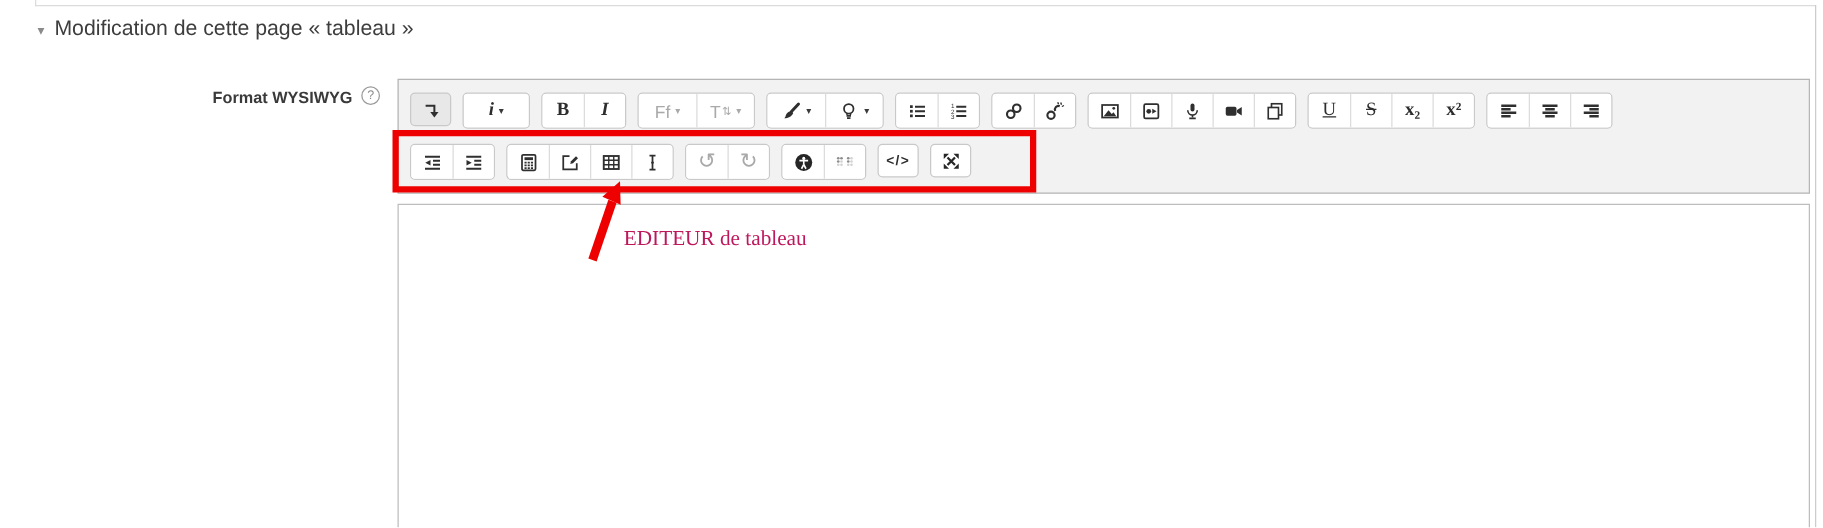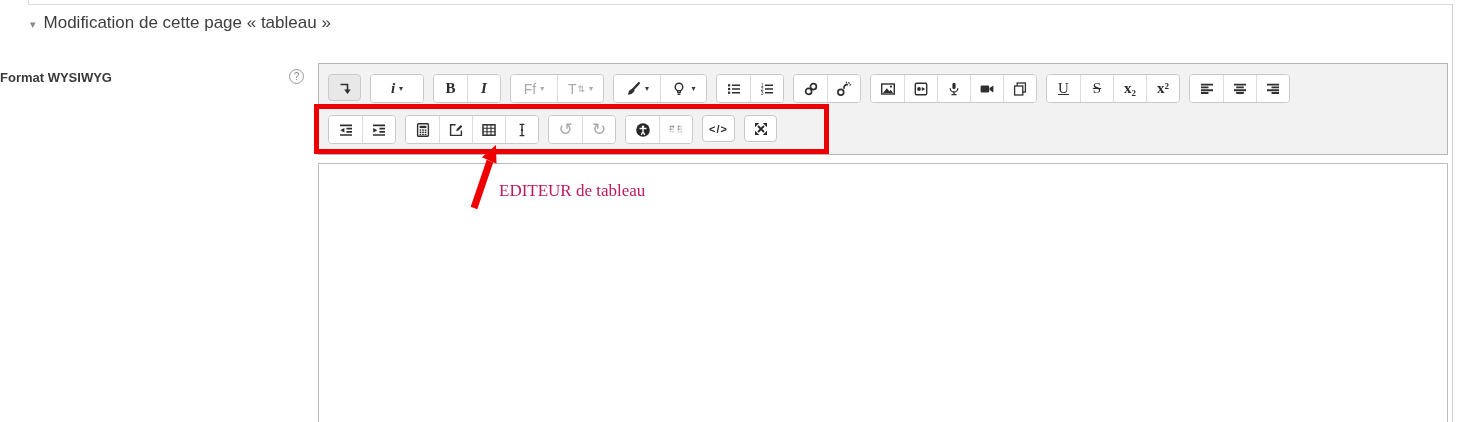--- a/index.html
+++ b/index.html
@@ -15,21 +15,21 @@
 
   
   .section-header {
     position:absolute; left:30px; top:13px; display:flex; align-items:center; gap:8px;
     font-size:17px; color:#3d3d3d; cursor:pointer;
   }
   .collapse-tri { font-size:11px; color:#8a8a8a; position:relative; top:1px; }
 
   
   .field-label {
-    position:absolute; left:0; top:70px; width:282px; text-align:left;
+    position:absolute; left:0; top:70px; width:282px; text-align:right;
     font-size:13px; font-weight:700; color:#3a3a3a;
   }
   .help-badge {
     position:absolute; left:289px; top:69px; width:15px; height:15px; border-radius:50%;
     border:1px solid #9a9a9a; color:#8a8a8a; font-size:10px; line-height:13px;
     text-align:center; cursor:pointer; background:#fff;
   }
 
   
   .toolbar {

